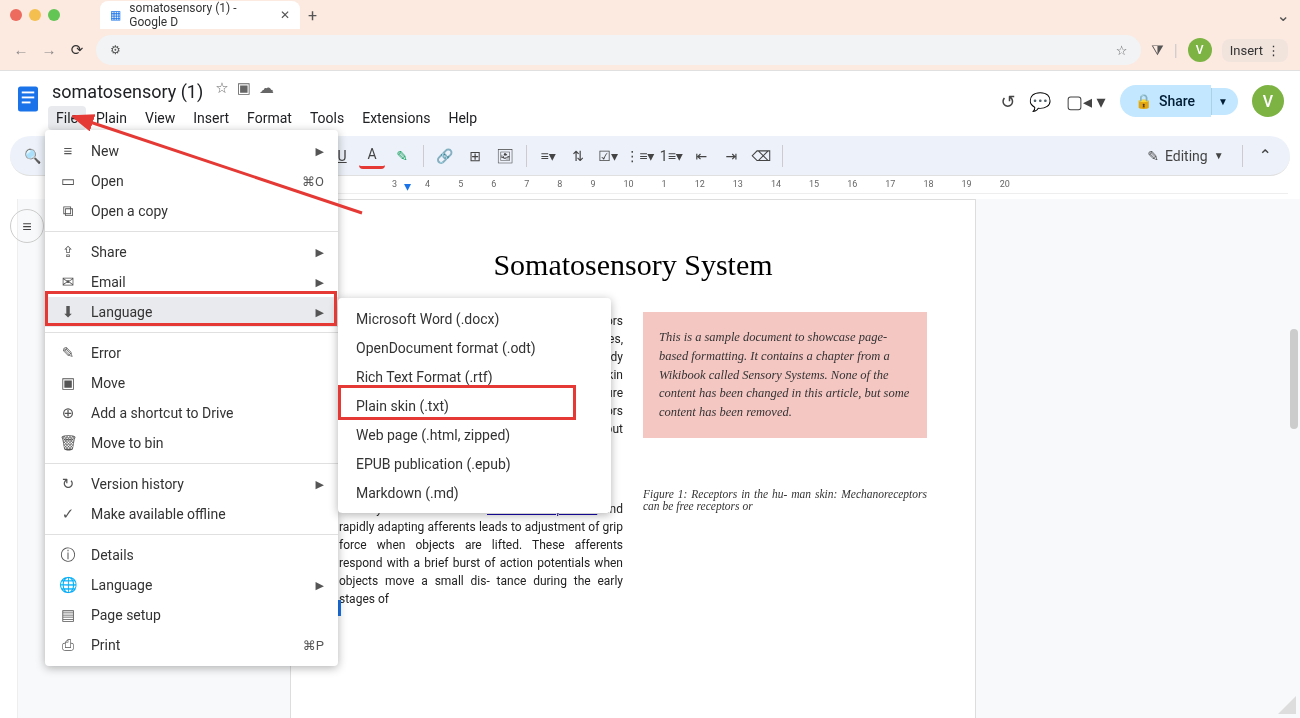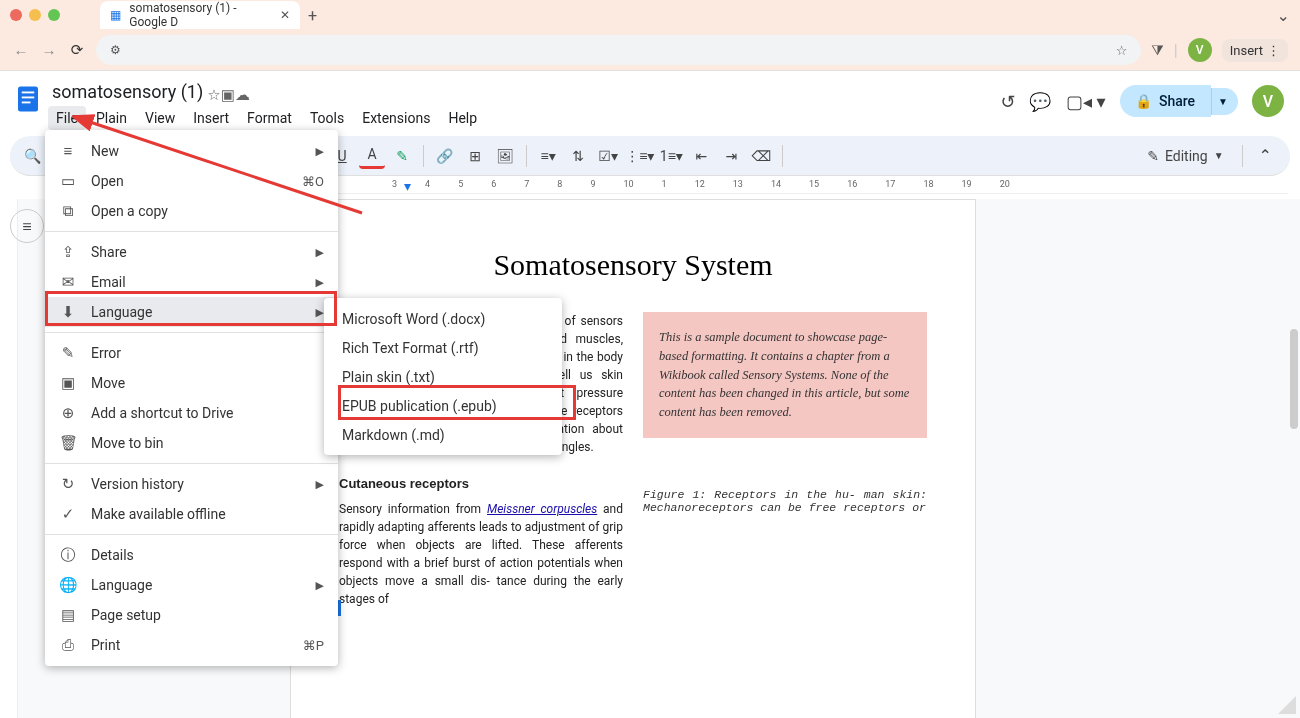--- a/index.html
+++ b/index.html
@@ -23,21 +23,21 @@
 .right-ico { color:#555; font-size:14px}
 .avatar-sm { width:24px;height:24px;border-radius:50%;background:#7cb342;color:#fff;display:flex;align-items:center;justify-content:center;font-size:12px; font-weight:500;}
 .errbox { background:#f1e4dd; border-radius:8px; padding:4px 8px; font-size:13px; color:#333; display:flex;align-items:center;gap:4px;}
 
 
 .app { background:#fff; height:calc(718px - 70px); position:relative; border-top:1px solid #e0e0e0; }
 .docheader { display:flex; align-items:flex-start; padding:8px 16px 0 8px; }
 .doclogo { width:40px;height:40px; display:flex;align-items:center;justify-content:center;}
 .doclogo svg{width:30px;height:30px;}
 .docinfo { flex:1; }
-.doctitle-row{display:flex;align-items:flex-end;}
+.doctitle-row{display:flex;align-items:flex-start;gap:8px;}
 .doctitle{font-size:18px; color:#202124; padding:2px 4px;}
 .tico{color:#666; font-size:15px;}
 .menubar{display:flex;gap:2px; font-size:14px; color:#202124; margin-top:2px;}
 .menubar span{padding:4px 8px; border-radius:4px; cursor:pointer;}
 .menubar span.active{background:#e8eaed}
 .right-actions{display:flex;align-items:center;gap:14px; padding-top:6px;}
 .ract{color:#444;font-size:18px;}
 .share-combo{display:flex;align-items:center;}
 .sharebtn{background:#c2e7ff;color:#001d35;border-radius:40px 0 0 40px;padding:8px 16px;font-size:14px;font-weight:500;display:flex;align-items:center;gap:6px;}
 .sharedd{background:#c2e7ff;border-radius:0 40px 40px 0;padding:8px 10px 8px 6px;border-left:1px solid #a7d3e8;color:#001d35;font-size:10px;}
@@ -63,36 +63,36 @@
 .railbtn{width:32px;height:32px;display:flex;align-items:center;justify-content:center;color:#444;border-radius:4px;}
 .outlinebtn{border:1px solid #ccc;border-radius:50%;width:34px;height:34px;}
 .vruler{position:absolute;left:0px;top:0;bottom:0;width:18px;background:#fff;border-right:1px solid #eee;}
 .page{position:absolute;left:290px;top:0;width:686px;background:#fff;border:1px solid #ddd;padding:38px 48px;min-height:900px;}
 .page h1{font-family:Georgia,serif;font-size:30px;font-weight:400;text-align:center;margin:10px 0 30px;}
 .sec{display:flex;gap:20px;}
 .col1{width:50%;font-family:Georgia,serif;font-size:12px;line-height:1.5;text-align:justify;color:#222;}
 .col1 h3{font-size:13px;font-weight:bold;margin-bottom:6px;font-family:Arial,sans-serif;}
 .col2{width:50%;}
 .callout{background:#f4c7c3;padding:16px;font-family:Georgia,serif;font-style:italic;font-size:12.5px;line-height:1.5;color:#333;}
-.figcap{font-family:Liberation Mono, monospace;font-style:italic;font-size:11.5px;color:#333;margin-top:50px;text-align:justify;}
+.figcap{font-family:Liberation Serif, serif;font-style:italic;font-size:11.5px;color:#333;margin-top:50px;text-align:justify;}
 .link{color:#1a0dab;text-decoration:underline;font-style:italic;}
 .hlink{text-decoration:underline wavy #d93025;}
 .bluemark{position:absolute;left:44px;top:400px;width:6px;height:16px;background:#1a73e8;}
 
 
 .menu{position:absolute;background:#fff;border-radius:4px;box-shadow:0 2px 10px rgba(0,0,0,.3);padding:6px 0;font-size:14px;color:#333;z-index:100;}
 .mi{display:flex;align-items:center;height:30px;padding:0 14px 0 14px;gap:14px;}
 .mi.sel{background:#e8eaed;}
 .mi .mico{width:18px;color:#555;font-size:15px;text-align:center;}
 .mi .label{flex:1;}
 .mi .kb{color:#555;font-size:13px;}
 .mi .ar{color:#555;font-size:11px;}
 .msep{height:1px;background:#e0e0e0;margin:5px 0;}
 .filemenu{left:45px;top:130px;width:293px;}
-.submenu{left:324px;top:298px;width:238px;}
+.submenu{left:338px;top:298px;width:273px;}
 .sub-mi{padding:0 18px;height:29px;display:flex;align-items:center;}
 
 
 .redbox{position:absolute;border:3px solid #e53935;pointer-events:none;z-index:200;}
 .rb1{left:45px;top:291px;width:292px;height:35px;}
 .rb2{left:338px;top:385px;width:238px;height:35px;}
 .arrow-svg{position:absolute;left:72px;top:113px;z-index:210;pointer-events:none;}
 .scroll-indicator{position:absolute;right:2px;top:130px;width:8px;height:100px;background:#ccc;border-radius:4px;}
 .corner-fold{position:absolute;right:4px;bottom:4px;width:18px;height:18px;}
 </style>
@@ -359,22 +359,24 @@
     </div>
     <div class="mi">
       <span class="mico">⎙</span>
       <span class="label">Print</span>
       <span class="kb">⌘P</span>
     </div>
   </div>
 
 <div class="menu submenu" id="submenu">
     <div class="sub-mi">Microsoft Word (.docx)</div>
+    <div class="sub-mi">OpenDocument format (.odt)</div>
     <div class="sub-mi">Rich Text Format (.rtf)</div>
     <div class="sub-mi">Plain skin (.txt)</div>
+    <div class="sub-mi">Web page (.html, zipped)</div>
     <div class="sub-mi">EPUB publication (.epub)</div>
     <div class="sub-mi">Markdown (.md)</div>
   </div>
 
 <div class="redbox rb1"></div>
 <div class="redbox rb2"></div>
 <svg class="arrow-svg" width="300" height="110">
   <defs>
       <marker id="ah" markerWidth="10" markerHeight="10" refX="2" refY="3" orient="auto">
         <path d="M0,0 L0,6 L8,3 z" fill="#e53935"></path>

